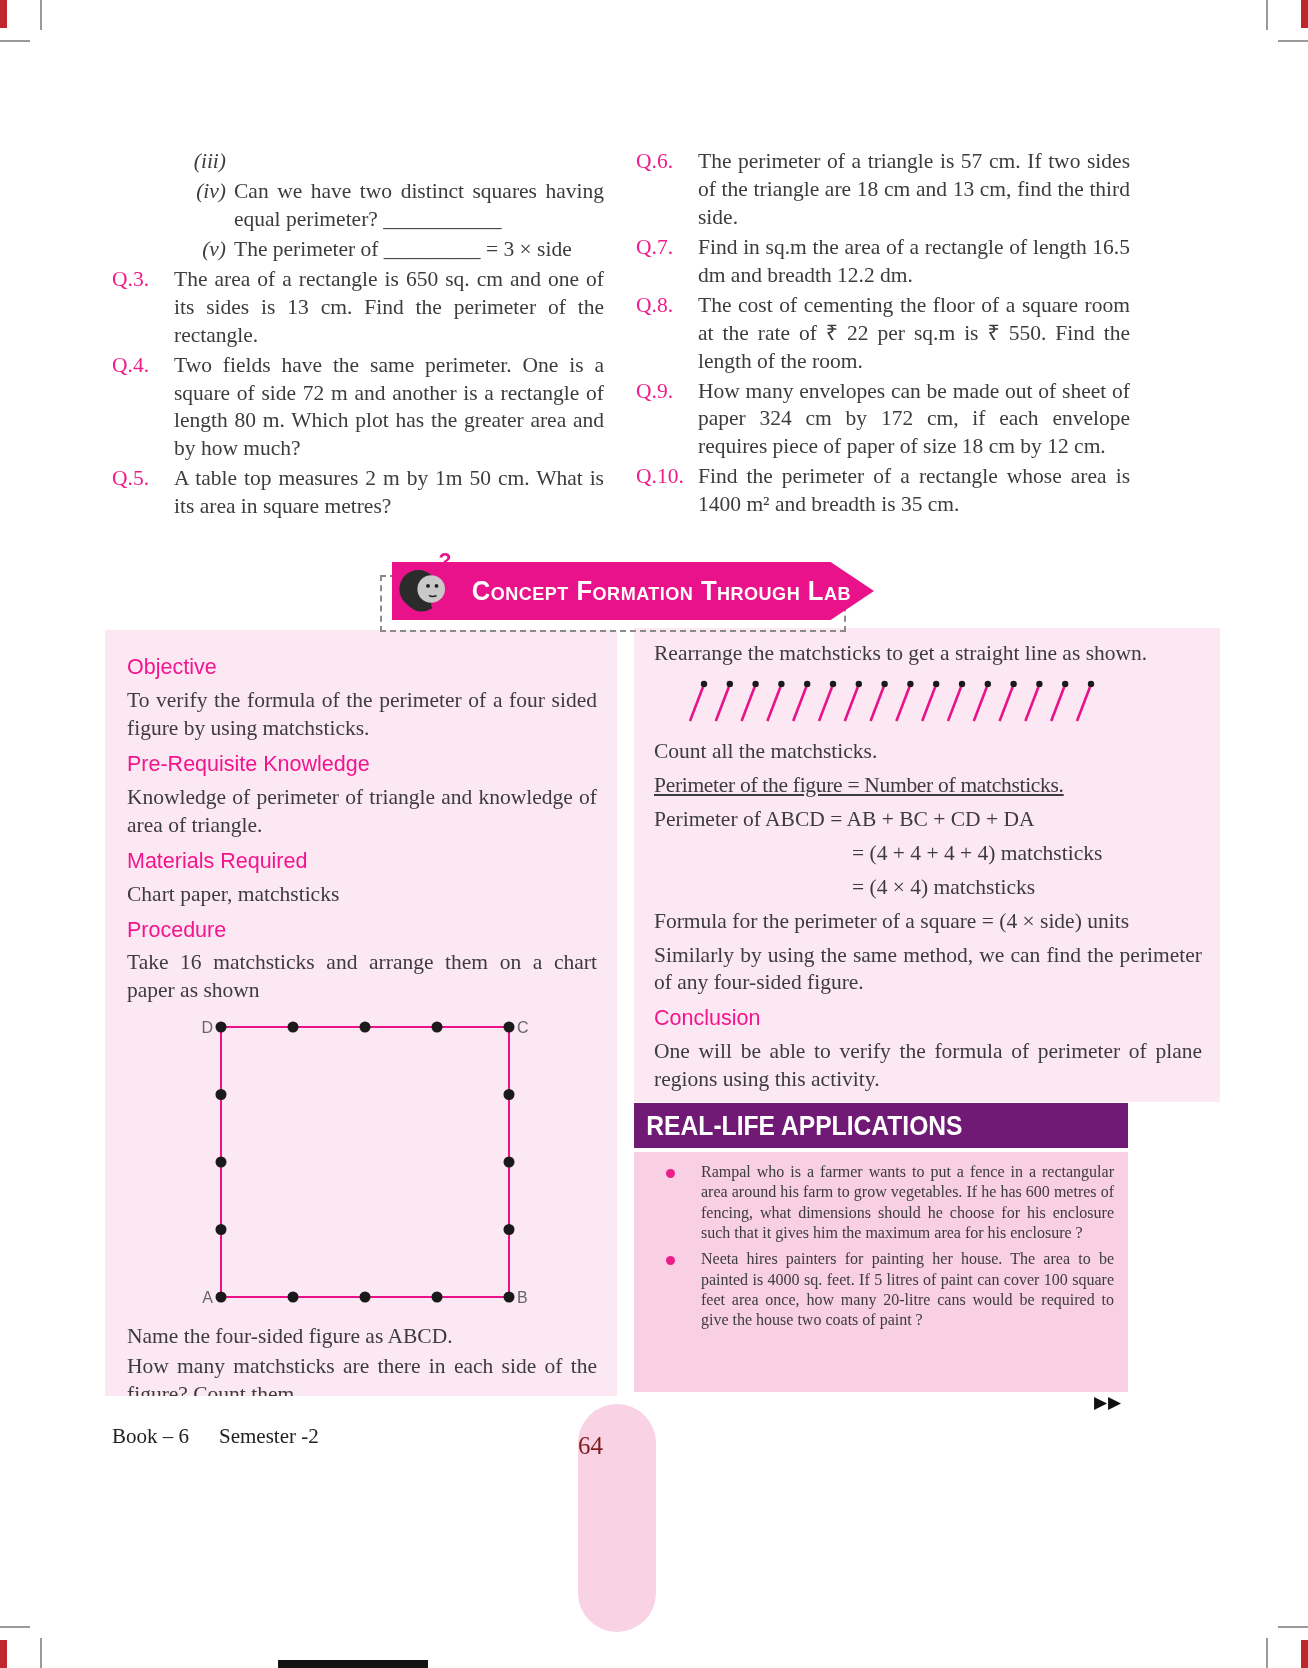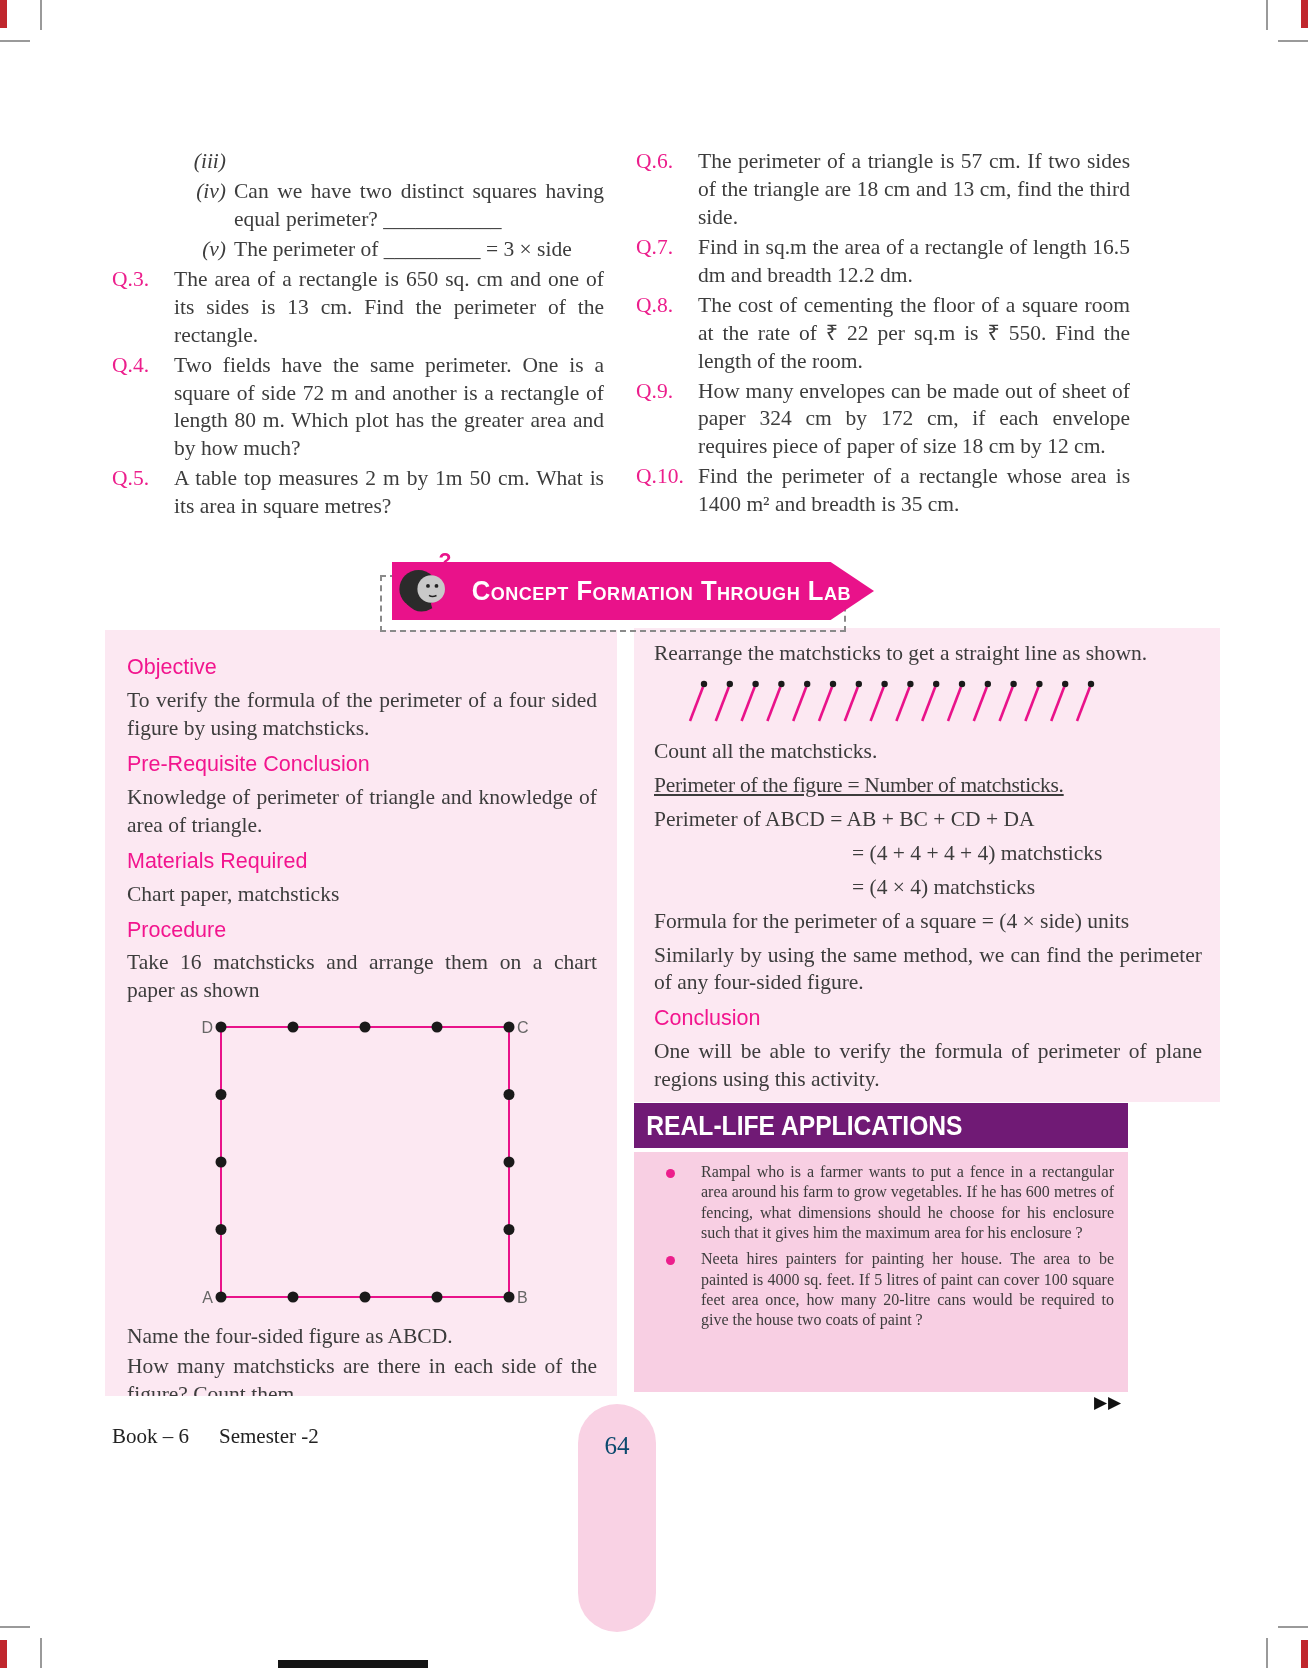--- a/index.html
+++ b/index.html
@@ -47,22 +47,22 @@
   .real-box{position:absolute;left:634px;top:1152px;width:494px;height:240px;background:#f8cfe3;
             box-sizing:border-box;padding:10px 14px 6px 20px;font-size:16px;line-height:1.27;overflow:hidden;}
   .bullet-row{display:flex;margin-bottom:6px;}
   .bullet-dot{flex:0 0 9px;height:9px;border-radius:50%;background:#ec1e8c;margin:7px 26px 0 12px;}
   .bullet-text{flex:1;text-align:justify;}
   .next-arrows{position:absolute;left:1094px;top:1392px;font-size:17px;color:#111;letter-spacing:1px;}
   
   .footer-book{position:absolute;left:112px;top:1424px;font-size:21px;color:#222;}
   .footer-book .gap{display:inline-block;width:30px;}
   .page-pill{position:absolute;left:578px;top:1404px;width:78px;height:228px;background:#f9d2e4;
-             border-radius:39px;text-align:center;box-sizing:border-box;padding-top:28px;
-             font-size:25px;color:#0c4a6e;}
+             border-radius:39px;text-align:left;box-sizing:border-box;padding-top:28px;
+             font-size:25px;color:#7f1d1d;}
 </style>
 </head>
 <body>
 
 <div class="page">
 
   <div class="mark" style="left:40px;top:0;width:2px;height:30px;"></div>
   <div class="mark" style="left:0;top:40px;width:30px;height:2px;"></div>
   <div class="mark" style="left:1266px;top:0;width:2px;height:30px;"></div>
   <div class="mark" style="left:1278px;top:40px;width:30px;height:2px;"></div>
@@ -137,21 +137,21 @@
       <circle cx="30" cy="31" r="1.8" fill="#222"></circle>
       <circle cx="38" cy="31" r="1.8" fill="#222"></circle>
       <path d="M31 40 Q34 42 38 40" stroke="#222" stroke-width="1.5" fill="none"></path>
       <text x="40" y="14" font-size="20" font-family="Liberation Sans, sans-serif" font-weight="bold" fill="#e9128a">?</text>
     </svg>
   </div>
 
   <div class="lab-box lab-left">
     <div class="lab-h">Objective</div>
     <p class="lab-p">To verify the formula of the perimeter of a four sided figure by using matchsticks.</p>
-    <div class="lab-h">Pre-Requisite Conclusion</div>
+    <div class="lab-h">Pre-Requisite Knowledge</div>
     <p class="lab-p">Knowledge of perimeter of triangle and knowledge of area of triangle.</p>
     <div class="lab-h">Materials Required</div>
     <p class="lab-p">Chart paper, matchsticks</p>
     <div class="lab-h">Procedure</div>
     <p class="lab-p">Take 16 matchsticks and arrange them on a chart paper as shown</p>
     <div class="fig-wrap">
       <svg width="345" height="302" viewBox="0 0 345 302">
         <rect x="24" y="16" width="288" height="270" fill="none" stroke="#e9128a" stroke-width="2"></rect>
         <g>
             <circle cx="24" cy="16" r="5.5" fill="#1a1a1a"></circle>

